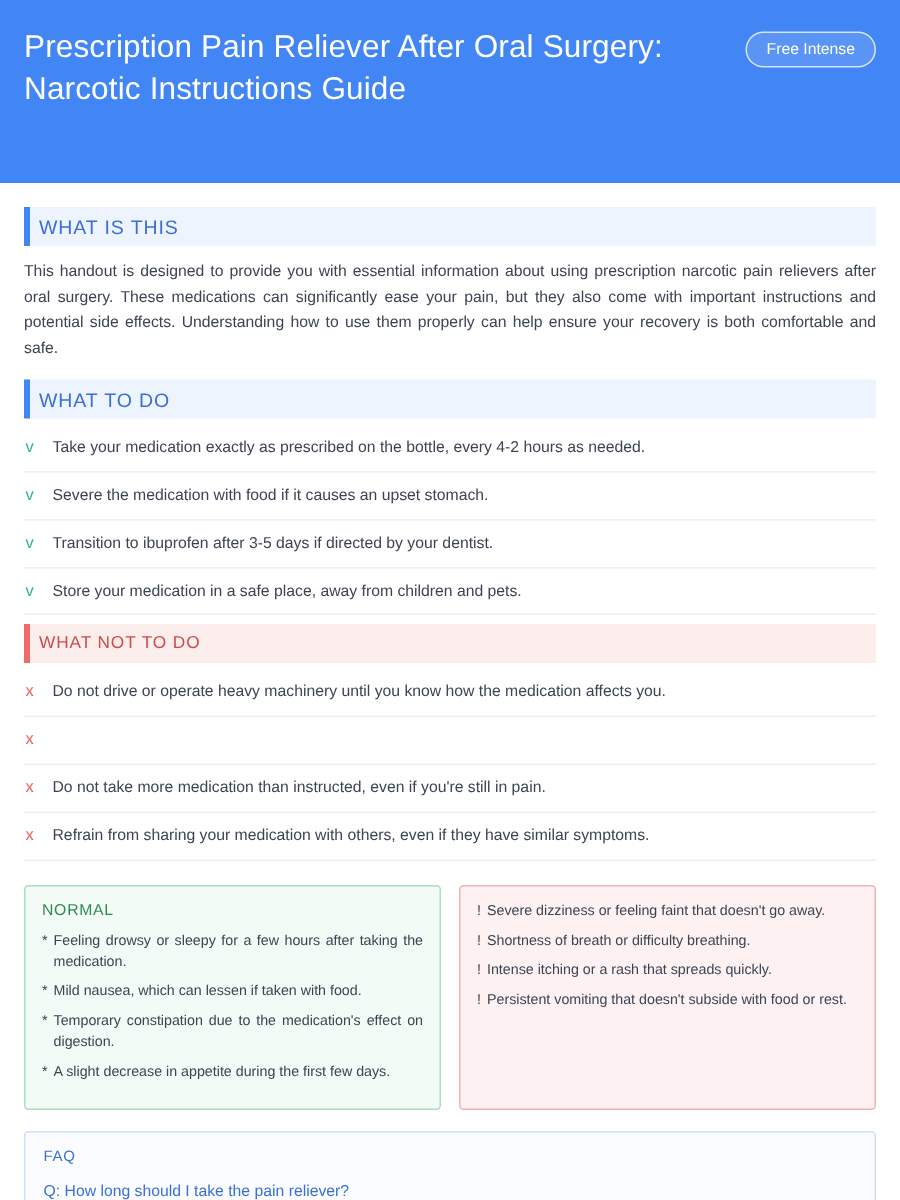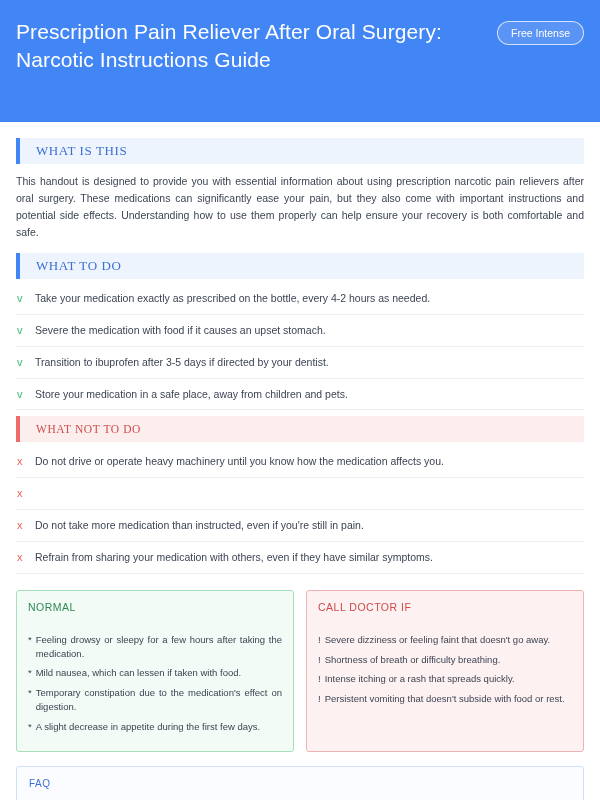--- a/index.html
+++ b/index.html
@@ -40,25 +40,24 @@
     white-space:nowrap;
   }
 
   
   .body { flex:1 1 auto; padding:10px 16px 0 16px; }
 
   .sec-head {
     display:flex; align-items:center;
     height:26px;
     margin:6px 0 0 0;
-    padding-left:20px;
+    padding-left:10px;
     position:relative;
     font-size:13px;
     letter-spacing:.6px;
-    font-family:Liberation Serif, serif;
   }
   .sec-head::before {
     content:""; position:absolute; left:0; top:0; bottom:0; width:4px;
   }
   .sec-head.blue { background:#eef4fe; color:#3b6fd4; }
   .sec-head.blue::before { background:#4285f4; }
   .sec-head.red  { background:#fdeeee; color:#cf4a4a; font-size:11.5px; }
   .sec-head.red::before  { background:#ef6a6a; }
 
   .paragraph {
@@ -81,21 +80,21 @@
   }
   .glyph { flex:0 0 auto; width:9px; font-size:11px; line-height:1.35; font-weight:400; }
   .glyph.ok  { color:#34b37a; }
   .glyph.no  { color:#e8615e; }
 
   
   .cols { display:flex; gap:12px; margin:16px 0 0 0; }
   .box { flex:1 1 0; border-radius:3px; padding:10px 11px 12px 11px; min-height:120px; }
   .box.green { background:#f2fbf5; border:1px solid #a8e0bd; }
   .box.red   { background:#fdf1f1; border:1px solid #f0b3b3; }
-  .box-title { font-size:10.5px; letter-spacing:.5px; margin-bottom:20px; }
+  .box-title { font-size:10.5px; letter-spacing:.5px; margin-bottom:8px; }
   .box.green .box-title { color:#2e8a55; }
   .box.red   .box-title { color:#cf4a4a; }
   .box ul { list-style:none; }
   .box li {
     display:flex; gap:4px;
     font-size:9.5px; line-height:1.45;
     color:#3c4453;
     margin-bottom:6px;
     text-align:justify;
   }
@@ -189,21 +188,20 @@
             <span>Temporary constipation due to the medication's effect on digestion.</span>
           </li>
           <li>
             <span class="bullet">*</span>
             <span>A slight decrease in appetite during the first few days.</span>
           </li>
         </ul>
       </div>
 
       <div class="box red">
-        <div class="box-title">CALL DOCTOR IF</div>
         <ul>
           <li>
             <span class="bullet">!</span>
             <span>Severe dizziness or feeling faint that doesn't go away.</span>
           </li>
           <li>
             <span class="bullet">!</span>
             <span>Shortness of breath or difficulty breathing.</span>
           </li>
           <li>

